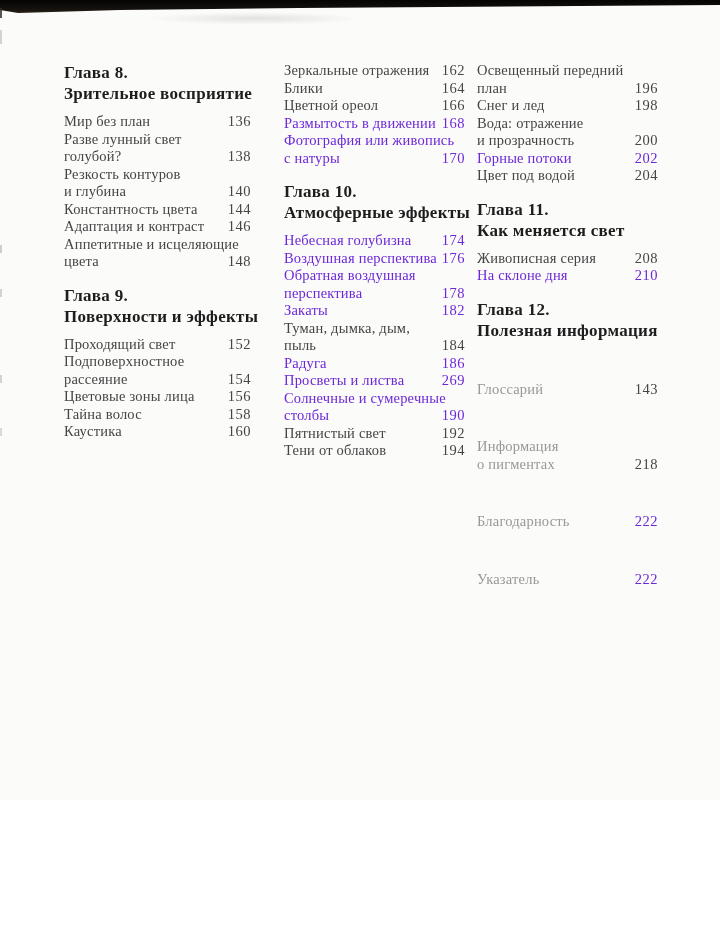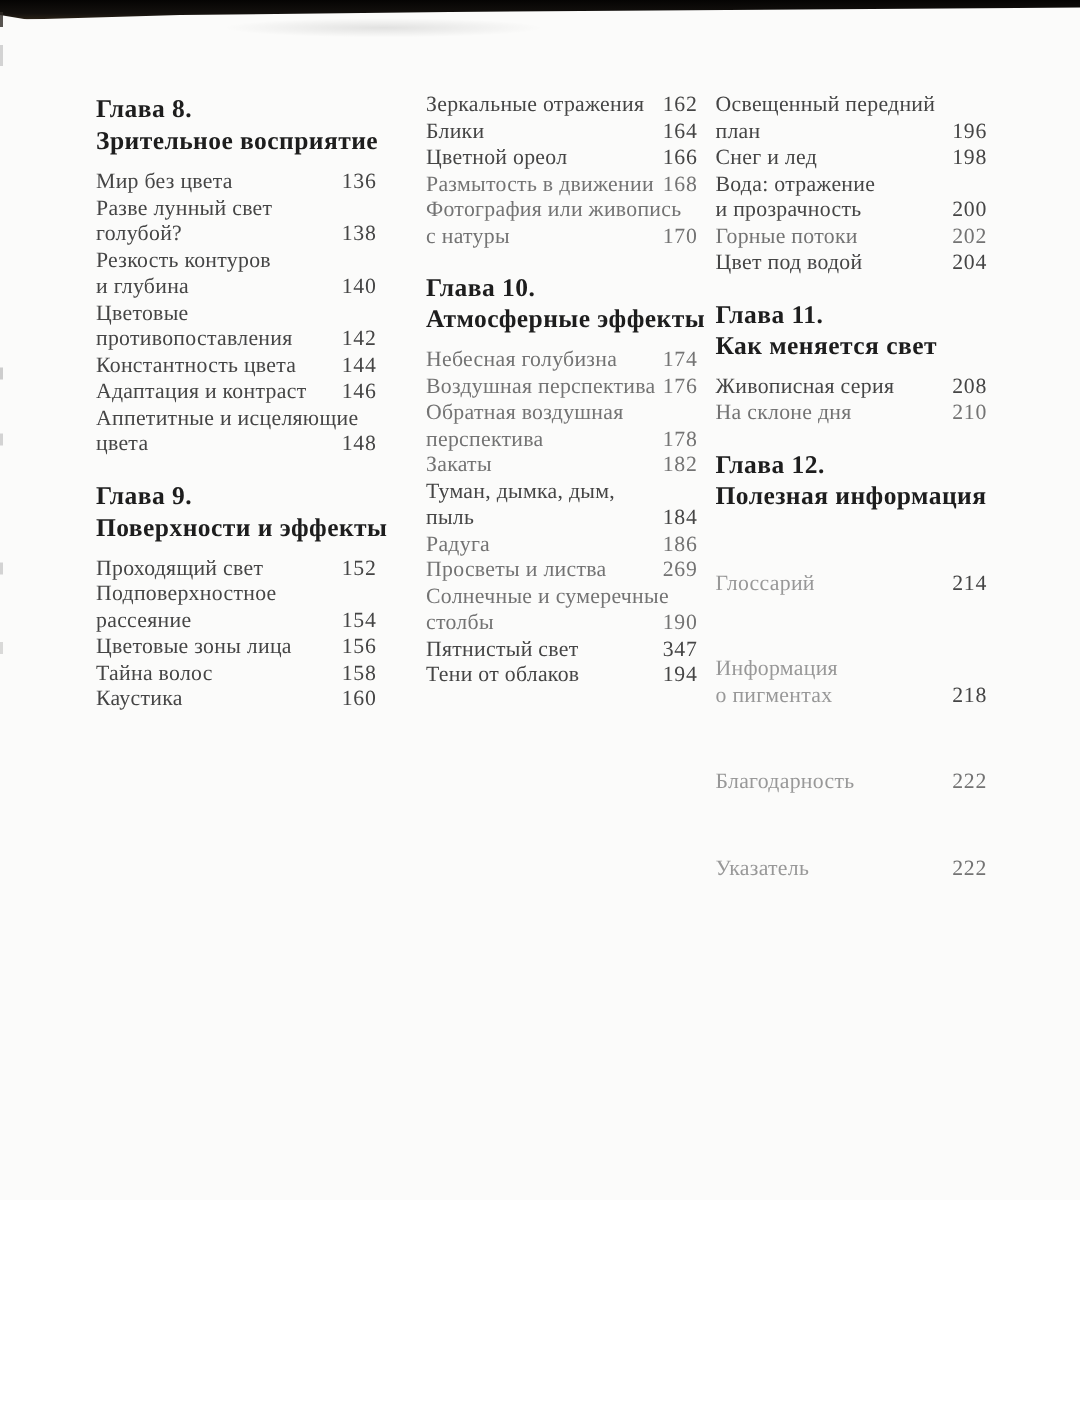--- a/index.html
+++ b/index.html
@@ -40,21 +40,21 @@
     position:relative;
     font-size:14.5px;line-height:17.5px;letter-spacing:.2px;
   }
   .entry .label{display:block;white-space:pre;padding-right:0;}
   .entry .num{
     position:absolute;right:0;bottom:0;
     letter-spacing:.5px;
     text-align:center;
   }
   .tone-dark{color:#454545;}
-  .tone-mid{color:#737373;}
+  .tone-mid{color:#6d28d9;}
   .tone-light{color:#989898;margin-top:40px;}
 </style>
 </head>
 <body>
 
 <div class="page">
 
   <div class="scan-top-band"></div>
   <div class="scan-smudge"></div>
   <div class="edge-mark" style="top:8px;height:10px;background:#2f2b26;opacity:.8;"></div>
@@ -64,39 +64,34 @@
   <div class="edge-mark" style="top:375px;height:8px;opacity:.35;"></div>
   <div class="edge-mark" style="top:428px;height:8px;opacity:.3;"></div>
   <div class="edge-mark" style="top:853px;height:6px;opacity:.3;"></div>
 
   <div class="toc" id="toc">
       <div class="col">
         <h2 class="chapter-header">Глава 8.
 Зрительное восприятие</h2>
         <div class="entries">
           <div class="entry tone-dark">
-            <span class="label">Мир без цвета</span>
+            <span class="label">Мир без план</span>
             <span class="num tone-dark">136</span>
           </div>
           <div class="entry tone-dark">
             <span class="label">Разве лунный свет
 голубой?</span>
             <span class="num tone-dark">138</span>
           </div>
           <div class="entry tone-dark">
             <span class="label">Резкость контуров
 и глубина</span>
             <span class="num tone-dark">140</span>
           </div>
           <div class="entry tone-dark">
-            <span class="label">Цветовые
-противопоставления</span>
-            <span class="num tone-dark">142</span>
-          </div>
-          <div class="entry tone-dark">
             <span class="label">Константность цвета</span>
             <span class="num tone-dark">144</span>
           </div>
           <div class="entry tone-dark">
             <span class="label">Адаптация и контраст</span>
             <span class="num tone-dark">146</span>
           </div>
           <div class="entry tone-dark">
             <span class="label">Аппетитные и исцеляющие
 цвета</span>
@@ -186,21 +181,21 @@
             <span class="label">Просветы и листва</span>
             <span class="num tone-mid">269</span>
           </div>
           <div class="entry tone-mid">
             <span class="label">Солнечные и сумеречные
 столбы</span>
             <span class="num tone-mid">190</span>
           </div>
           <div class="entry tone-dark">
             <span class="label">Пятнистый свет</span>
-            <span class="num tone-dark">347</span>
+            <span class="num tone-dark">192</span>
           </div>
           <div class="entry tone-dark">
             <span class="label">Тени от облаков</span>
             <span class="num tone-dark">194</span>
           </div>
         </div>
       </div>
       <div class="col">
         <div class="entries">
           <div class="entry tone-dark">
@@ -236,21 +231,21 @@
           <div class="entry tone-mid">
             <span class="label">На склоне дня</span>
             <span class="num tone-mid">210</span>
           </div>
         </div>
         <h2 class="chapter-header">Глава 12.
 Полезная информация</h2>
         <div class="entries">
           <div class="entry tone-light">
             <span class="label">Глоссарий</span>
-            <span class="num tone-dark">214</span>
+            <span class="num tone-dark">143</span>
           </div>
           <div class="entry tone-light">
             <span class="label">Информация
 о пигментах</span>
             <span class="num tone-dark">218</span>
           </div>
           <div class="entry tone-light">
             <span class="label">Благодарность</span>
             <span class="num tone-mid">222</span>
           </div>

